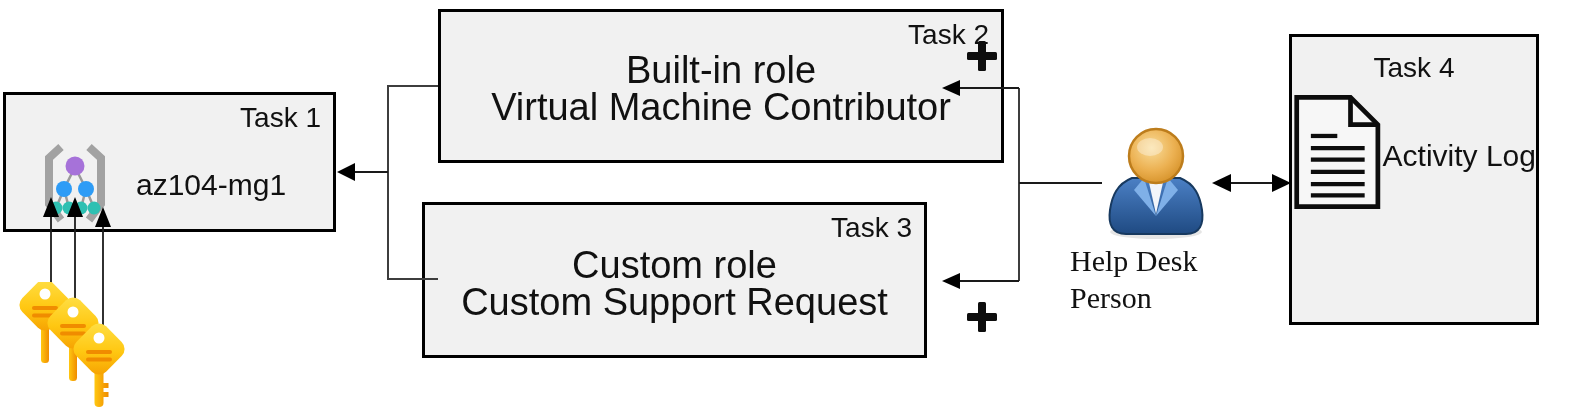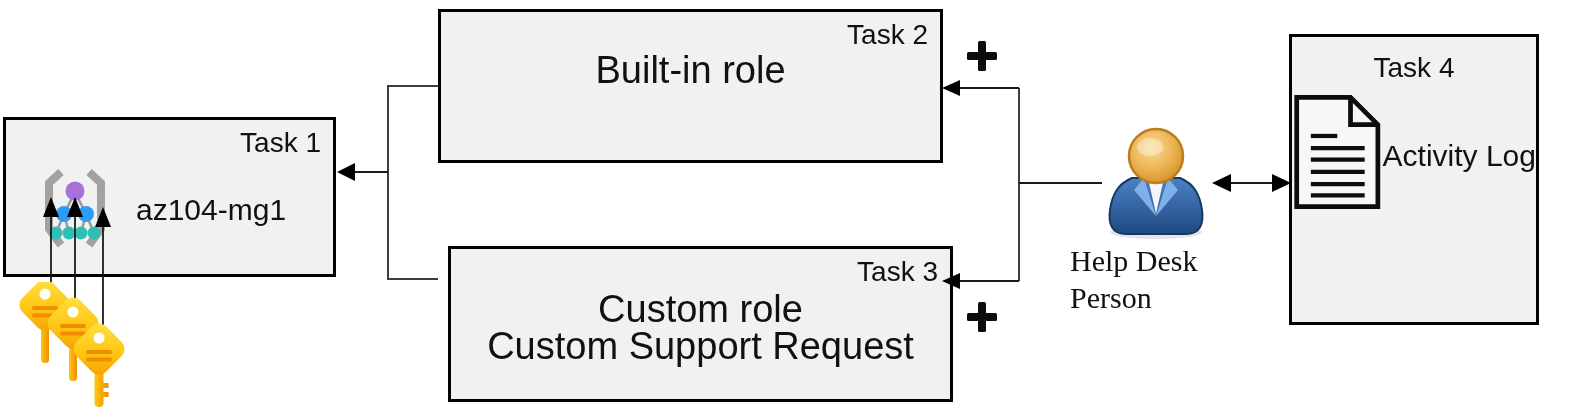--- a/index.html
+++ b/index.html
@@ -9,23 +9,23 @@
   .canvas {
     position:relative; width:1571px; height:409px;
     background:#ffffff; overflow:hidden;
   }
 
   
   .task-box {
     position:absolute; background:#f1f1f1; border:3px solid #000;
     z-index:1;
   }
-  .box-task1 { left:3px;    top:92px;  width:333px; height:160px;margin-top:25px; }
-  .box-task2 { left:438px;  top:9px;   width:505px; height:154px; }
-  .box-task3 { left:448px;  top:202px; width:505px; height:156px;margin-top:44px; }
+  .box-task1 { left:3px;    top:92px;  width:333px; height:140px; }
+  .box-task2 { left:438px;  top:9px;   width:566px; height:154px; }
+  .box-task3 { left:422px;  top:202px; width:505px; height:156px; }
   .box-task4 { left:1289px; top:34px;  width:250px; height:291px; }
 
   .task-tag {
     position:absolute; font-size:28px; line-height:34px; color:#111;
     white-space:nowrap;
   }
   .tag-tr { top:6px; right:12px; }
   .tag-center { top:14px; left:0; right:0; text-align:center; }
 
   .box-lines {
@@ -107,20 +107,21 @@
         <circle cx="58" cy="67" r="6.5" fill="#2ec0b2"></circle>
       </svg>
       <span class="box1-label">az104-mg1</span>
     </div>
   </div>
 
   <div class="task-box box-task2">
     <span class="task-tag tag-tr">Task 2</span>
     <div class="box-lines">
       <div>Built-in role</div>
+      <div>Virtual Machine Contributor</div>
     </div>
   </div>
 
   <div class="task-box box-task3">
     <span class="task-tag tag-tr">Task 3</span>
     <div class="box-lines">
       <div>Custom role</div>
       <div>Custom Support Request</div>
     </div>
   </div>

